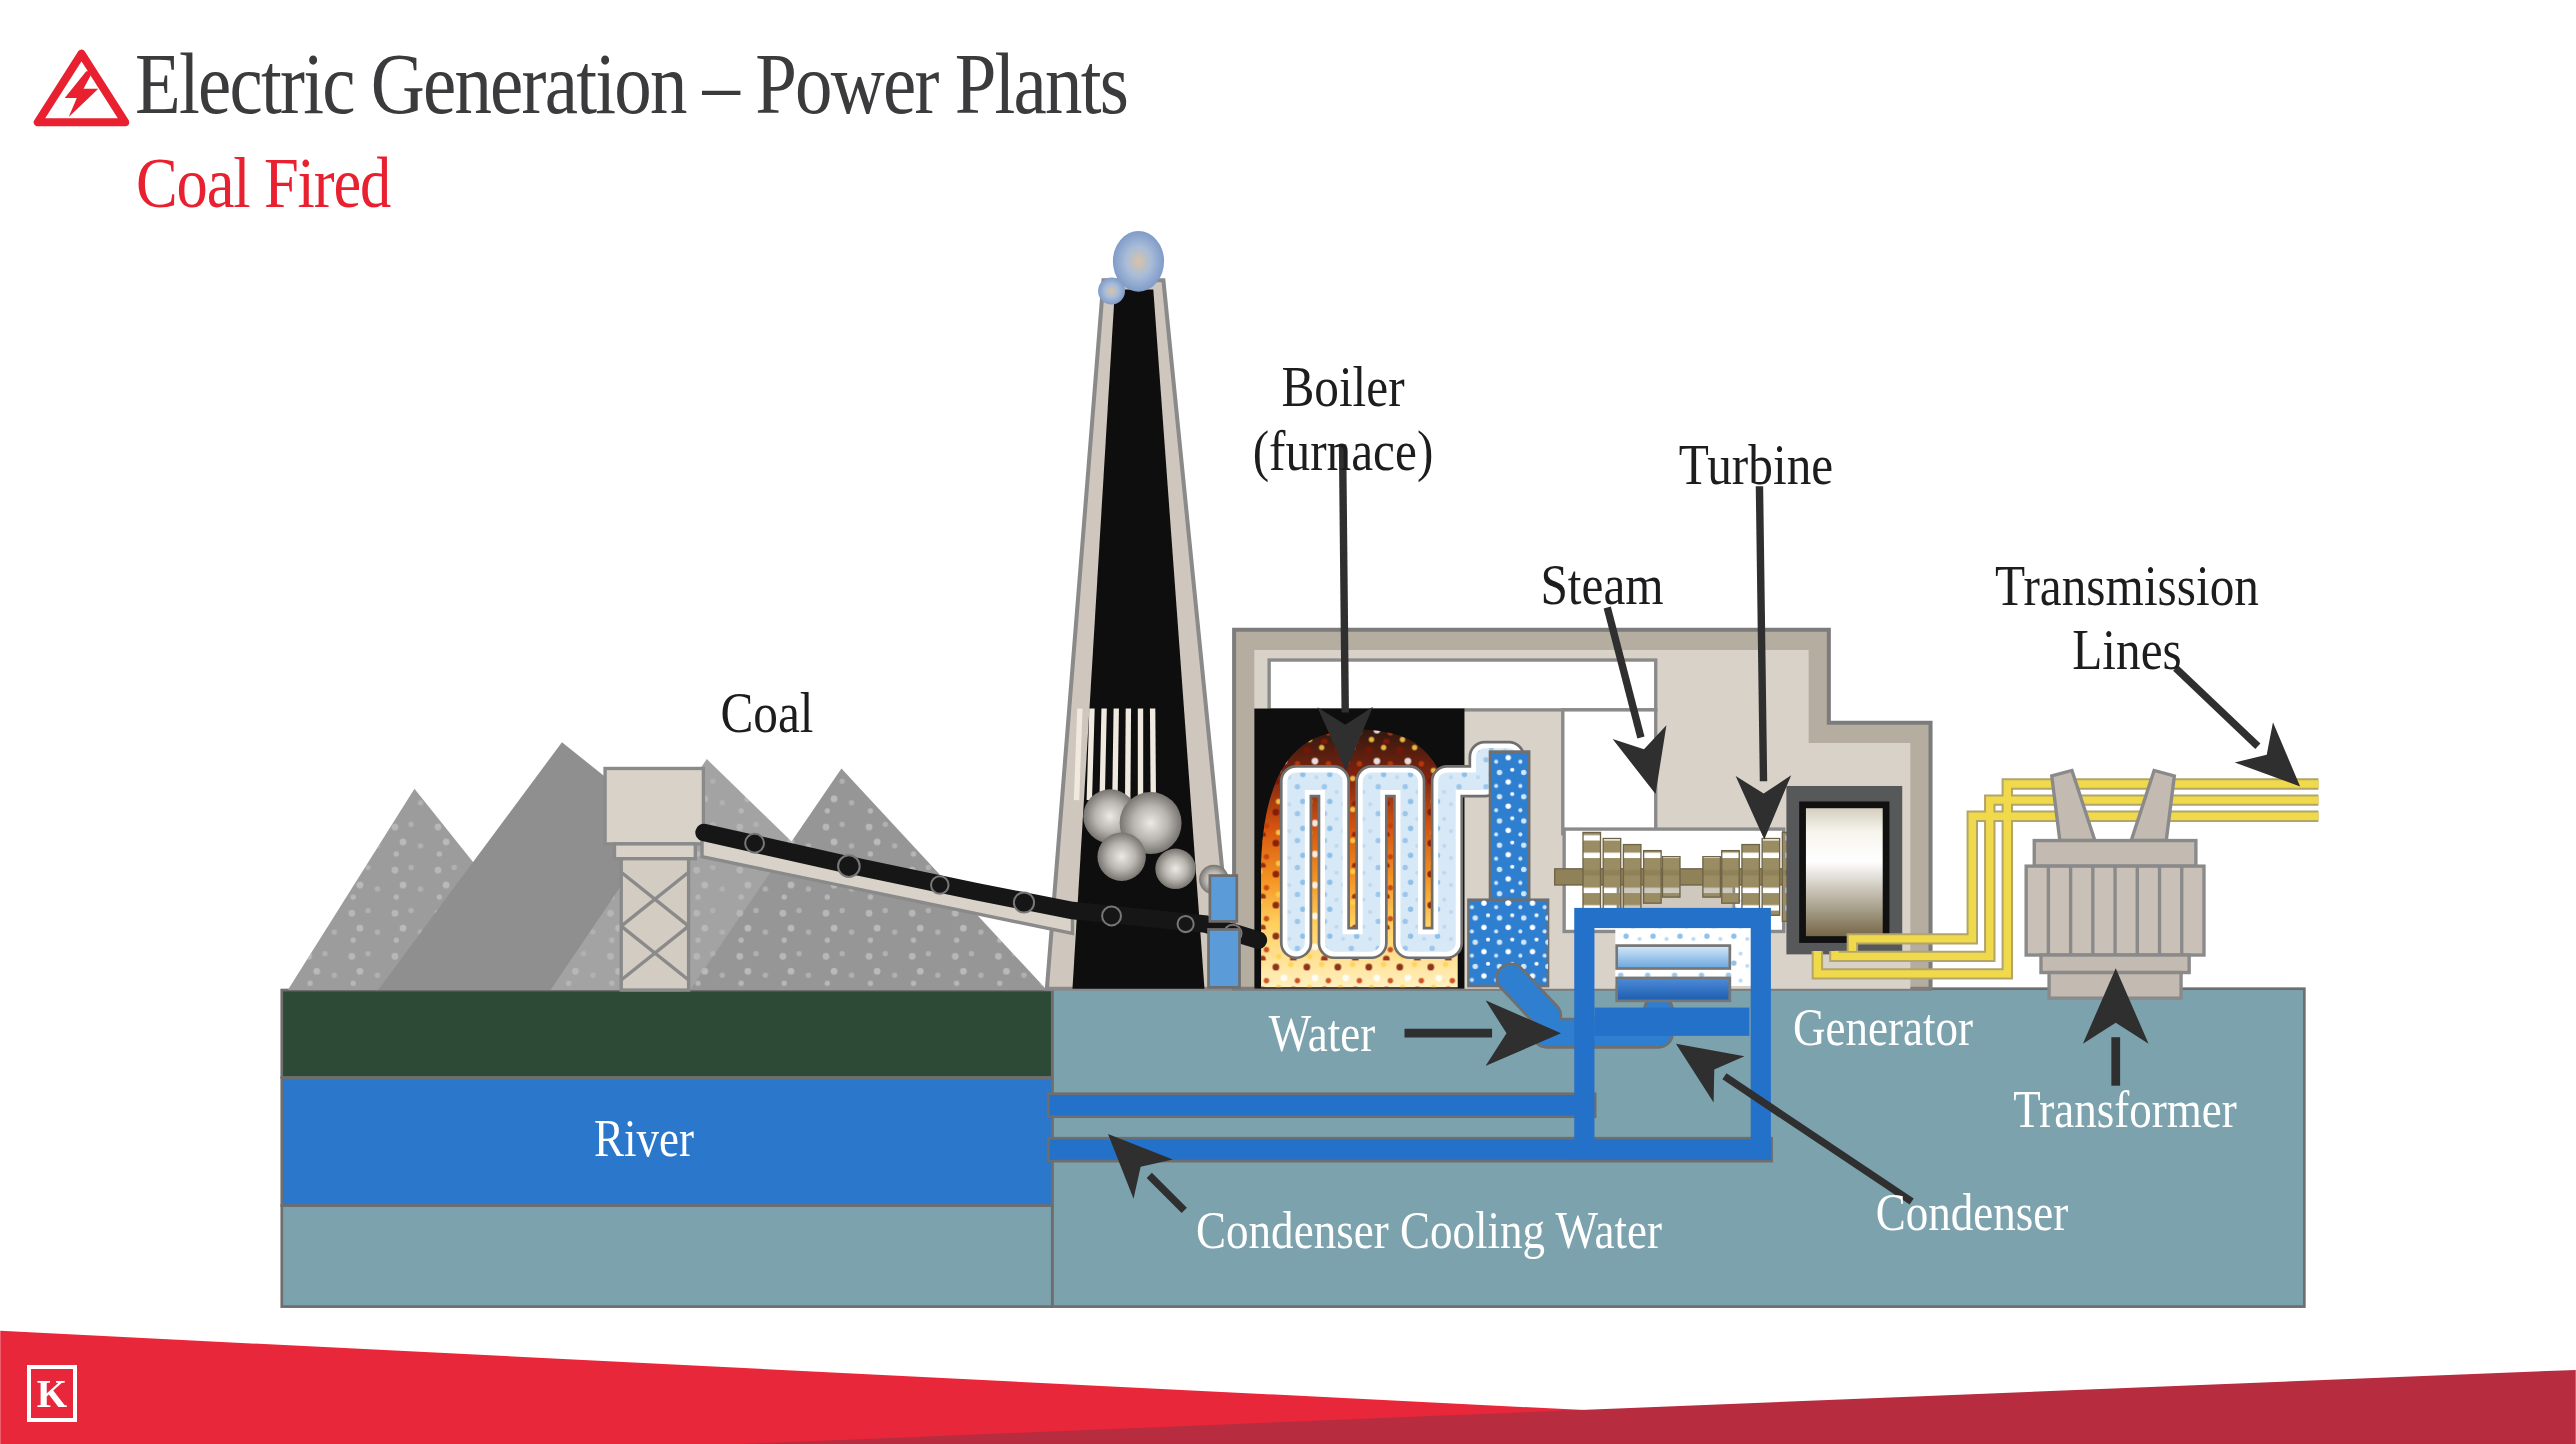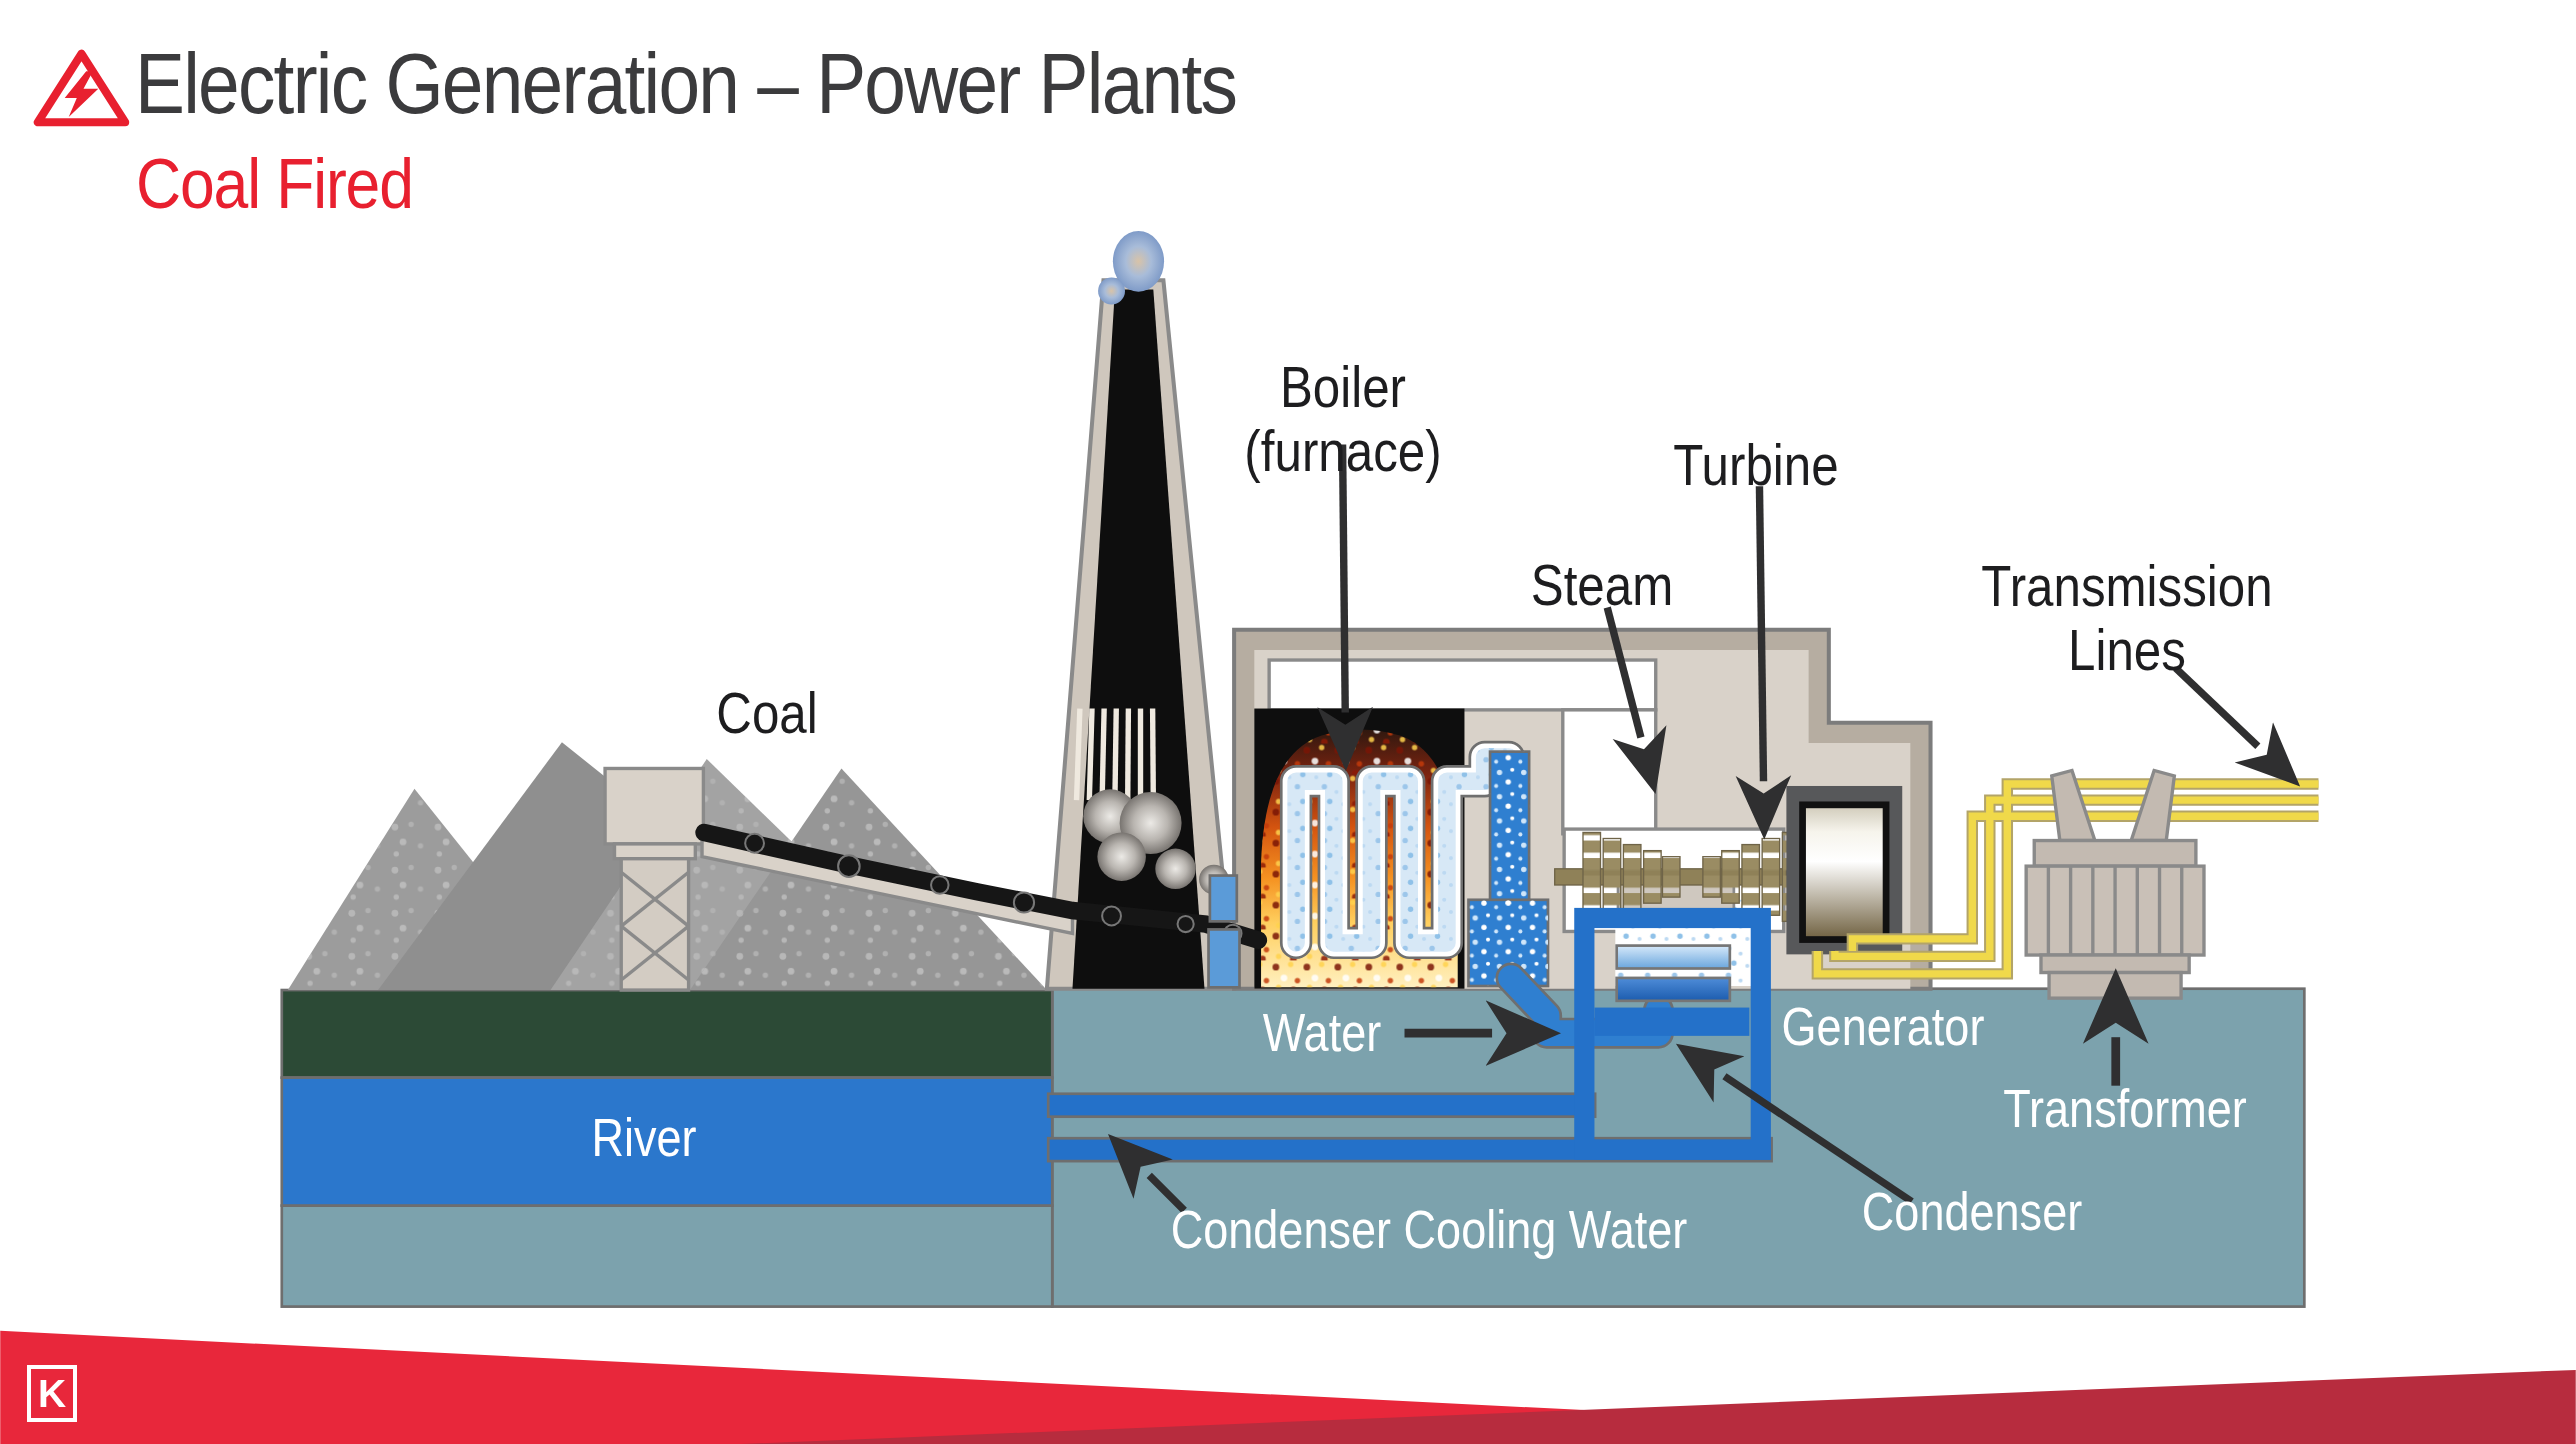--- a/index.html
+++ b/index.html
@@ -1,17 +1,17 @@
 <!DOCTYPE html>
 <html style="font-size:10.8px"><head>
 <meta charset="utf-8">
 <style>
   html,body{margin:0;padding:0;background:#ffffff;}
   .page{position:relative;width:2576px;height:1444px;overflow:hidden;background:#ffffff;
-        font-family:Liberation Sans, sans-serif;}
+        font-family:Liberation Serif, serif;}
   .diagram-svg{position:absolute;left:0;top:0;width:2576px;height:1444px;}
   .page-title{position:absolute;left:135px;top:34px;font-size:86px;font-weight:500;color:#3b3b3d;
         letter-spacing:-2px;transform:scaleX(.87);transform-origin:left top;white-space:nowrap;}
   .page-subtitle{position:absolute;left:136px;top:143px;font-size:71px;font-weight:500;color:#e8202f;
         letter-spacing:-1.3px;transform:scaleX(.88);transform-origin:left top;white-space:nowrap;}
   .warn{position:absolute;left:31px;top:47px;}
   .lbl,.lblw{position:absolute;font-size:58px;color:#1d1d1f;white-space:nowrap;text-align:center;
         transform:translate(-50%,-50%) scaleX(.85);line-height:1.1;}
   .lblw{font-size:53px;color:#ffffff;}
   .klogo{position:absolute;left:27px;top:1365px;width:50px;height:57px;border:4.7px solid #ffffff;

